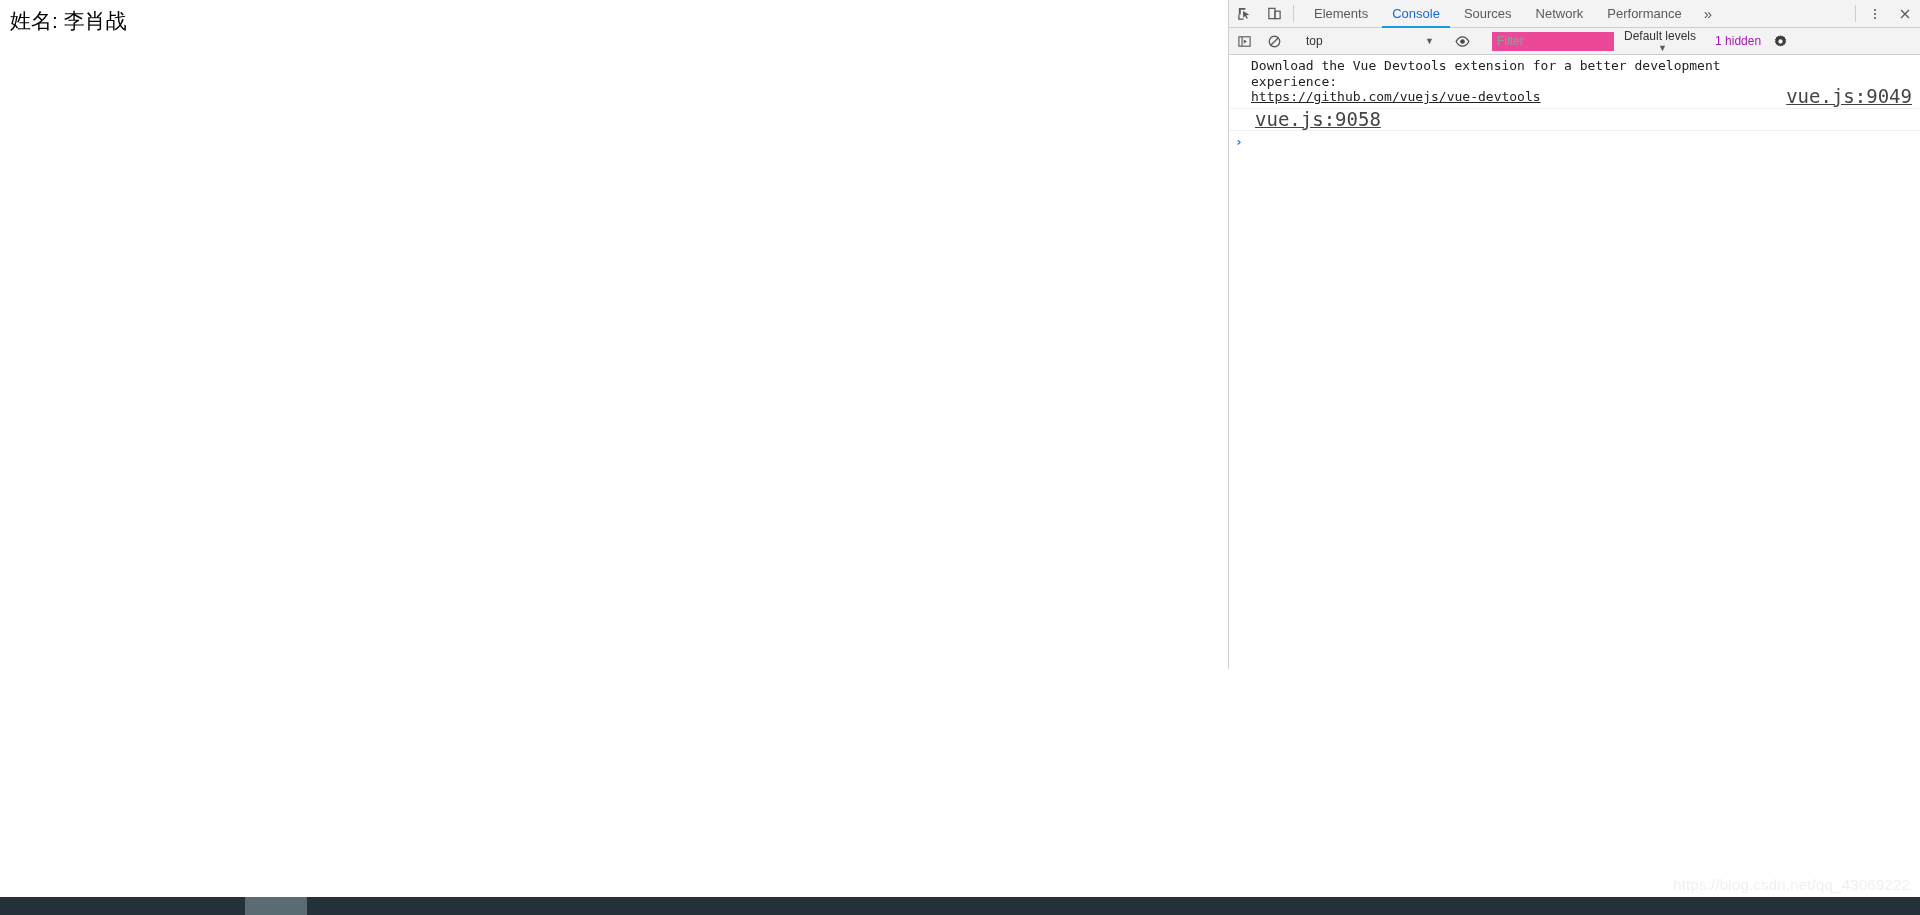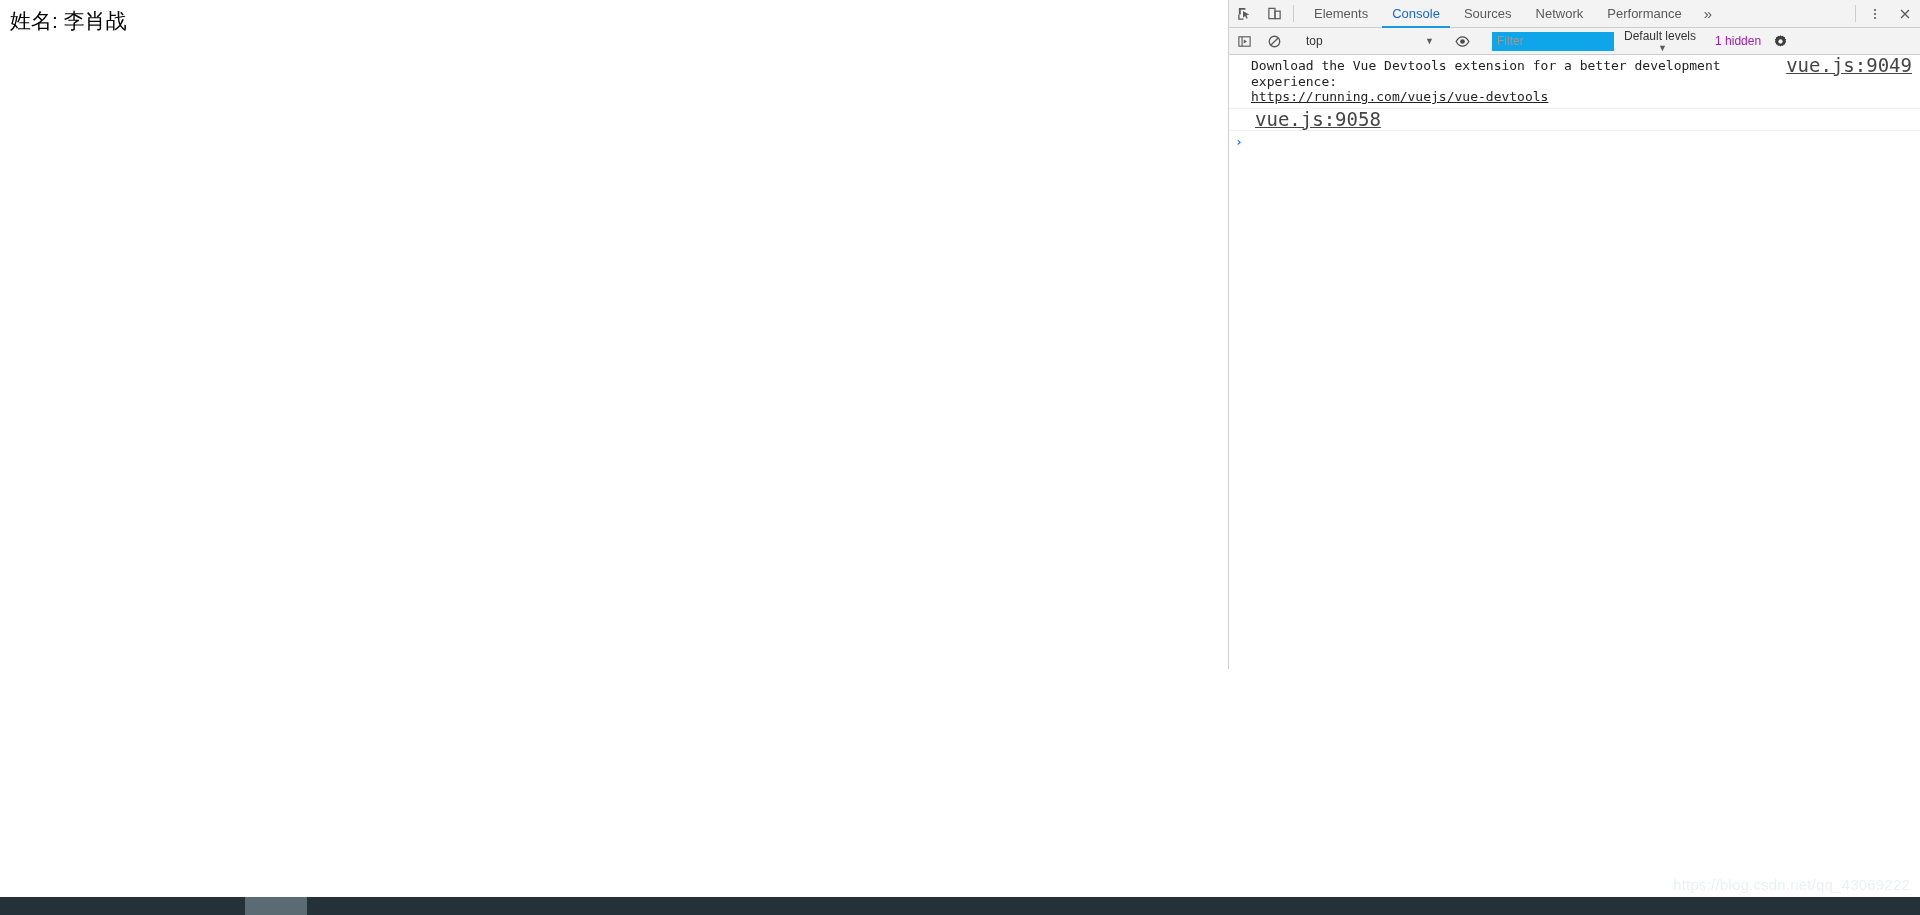--- a/index.html
+++ b/index.html
@@ -156,21 +156,21 @@
     font-size: 9px;
     color: #5a5a5a;
     padding-left: 10px;
   }
 
   .filter-input {
     width: 122px;
     height: 19px;
     border: none;
     outline: none;
-    background: #0ea5e9;
+    background: #ec4899;
     font-size: 12px;
     color: #333;
     padding: 0 5px;
     margin: 0 6px;
     font-family: "Liberation Sans", sans-serif;
     box-sizing: border-box;
   }
   .filter-input::placeholder { color: #9a9a9a; }
 
   .levels-select {
@@ -221,21 +221,21 @@
     font-family: "DejaVu Sans Mono", monospace;
     font-size: 13px;
     line-height: 15.5px;
     color: #222222;
     box-sizing: border-box;
     min-height: 18px;
   }
 
   .msg-inner {
     display: flex;
-    align-items: flex-start;
+    align-items: flex-end;
   }
 
   .msg-text {
     flex: 1;
     white-space: pre-wrap;
     word-break: break-word;
     padding-right: 10px;
   }
 
   .msg-link {
@@ -443,21 +443,21 @@
           <path d="M8 1.4 l1.2 1.0 1.5 -0.55 0.7 1.45 1.55 0.15 -0.15 1.6 1.3 0.85 -0.75 1.4 0.75 1.4 -1.3 0.85 0.15 1.6 -1.55 0.15 -0.7 1.45 -1.5 -0.55 -1.2 1.0 -1.2 -1.0 -1.5 0.55 -0.7 -1.45 -1.55 -0.15 0.15 -1.6 -1.3 -0.85 0.75 -1.4 -0.75 -1.4 1.3 -0.85 -0.15 -1.6 1.55 -0.15 0.7 -1.45 1.5 0.55 z" fill="#3c3c3c"></path>
           <circle cx="8" cy="8" r="2.3" fill="#f3f3f3"></circle>
         </svg>
       </div>
     </div>
 
     <div class="console-body">
 
       <div class="msg">
         <div class="msg-inner">
-          <div class="msg-text"><span>Download the Vue Devtools extension for a better development</span><br><span>experience:</span><br><span class="msg-link">https://running.com/vuejs/vue-devtools</span></div>
+          <div class="msg-text"><span>Download the Vue Devtools extension for a better development</span><br><span>experience:</span><br><span class="msg-link">https://github.com/vuejs/vue-devtools</span></div>
           <div class="msg-src">vue.js:9049</div>
         </div>
       </div>
 
       <div class="msg">
         <div class="msg-inner">
           <div class="msg-src">vue.js:9058</div>
         </div>
       </div>
 

